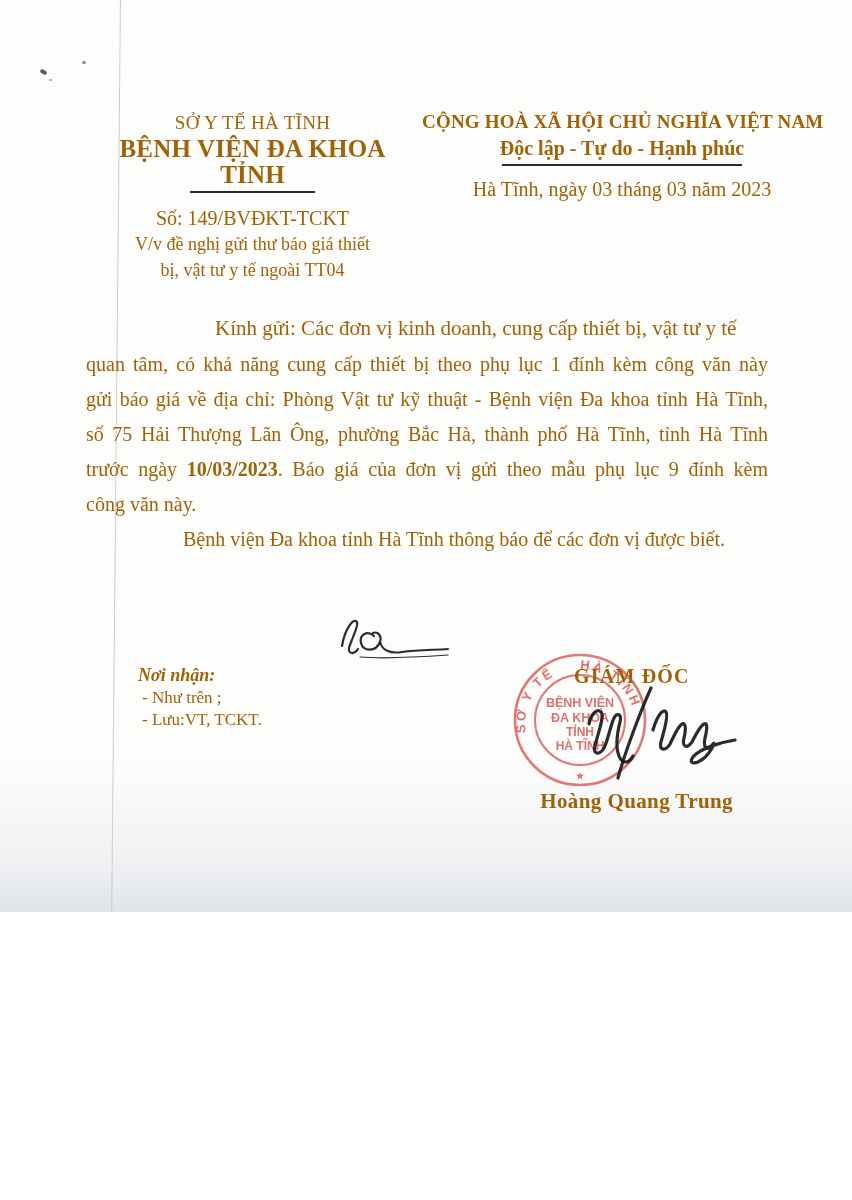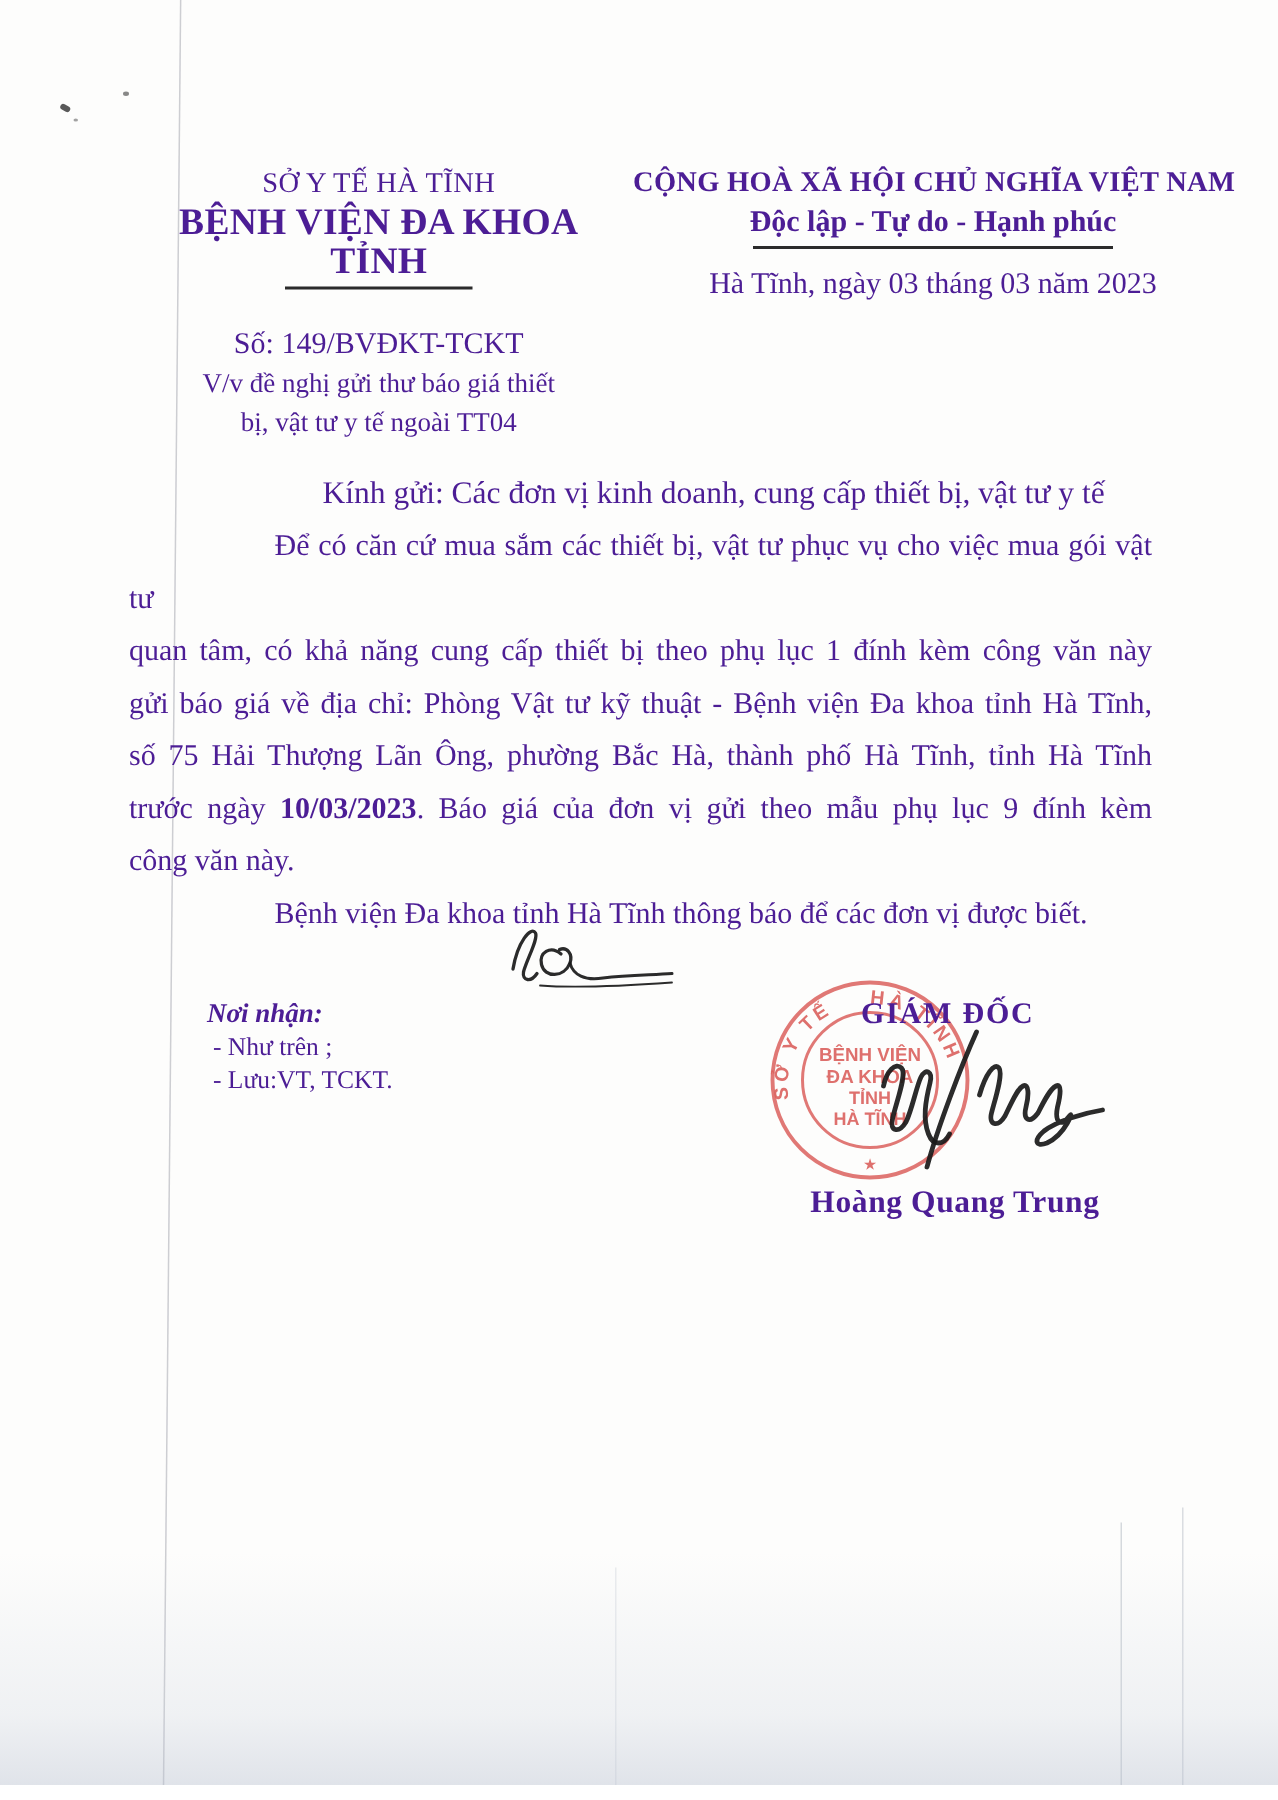--- a/index.html
+++ b/index.html
@@ -1,37 +1,37 @@
 <!DOCTYPE html>
 <html><head>
 <meta charset="utf-8">
 <style>
   html,body{margin:0;padding:0;}
   .page{
-    position:relative; width:852px; height:1190px;
+    position:relative; width:852px; height:912px;
     background:#fdfdfc; overflow:hidden;
-    font-family:"Liberation Serif", serif; color:#4c1d95;
+    font-family:"Liberation Serif", serif; color:#a16207;
   }
   
   .fold-line{position:absolute; left:120px; top:-6px; width:1px; height:1215px;
     background:rgba(125,130,142,.38); transform:rotate(0.55deg); transform-origin:top left;}
   .edge-line-a{position:absolute; left:747px; top:1015px; width:1px; height:185px; background:rgba(165,172,185,.45);}
   .edge-line-b{position:absolute; left:788px; top:1005px; width:1px; height:195px; background:rgba(165,172,185,.40);}
   .edge-line-c{position:absolute; left:410px; top:1045px; width:1px; height:155px; background:rgba(175,182,195,.25);}
   .shade-bottom{position:absolute; left:0; right:0; bottom:0; height:155px;
     background:linear-gradient(to bottom, rgba(199,206,218,0) 0%, rgba(199,206,218,.26) 70%, rgba(184,192,208,.42) 100%);}
   .speck1{position:absolute; left:40px; top:70px; width:7px; height:4px; background:#3c3c3c; border-radius:2px; transform:rotate(28deg); opacity:.85;}
   .speck2{position:absolute; left:82px; top:61px; width:4px; height:3px; background:#555; border-radius:50%; opacity:.7;}
   .speck3{position:absolute; left:49px; top:79px; width:3px; height:2px; background:#666; border-radius:50%; opacity:.6;}
   
   .hdr-left{position:absolute; left:95px; top:110px; width:315px; text-align:center;}
   .org-parent{font-size:19px; line-height:26px; letter-spacing:.3px;}
   .org-name{font-size:25px; font-weight:bold; line-height:26px; letter-spacing:.2px;}
   .rule-left{margin:3px auto 0; width:125px; height:2px; background:#2b2b2b;}
-  .doc-number{font-size:20px; line-height:24px; margin-top:24px;}
+  .doc-number{font-size:20px; line-height:24px; margin-top:13px;}
   .doc-subject{font-size:18px; line-height:23px; margin-top:3px;}
   .hdr-right{position:absolute; left:385px; top:108px; width:400px; text-align:center;margin-left:37px;}
   .motto1{font-size:19px; font-weight:bold; line-height:27px; letter-spacing:.2px; white-space:nowrap;}
   .motto2{font-size:20px; font-weight:bold; line-height:26px;}
   .rule-right{margin:3px auto 0; width:240px; height:2px; background:#2b2b2b;}
   .date-line{font-size:20px; margin-top:12px; white-space:nowrap;}
   
   .salutation{position:absolute; left:215px; top:284px; font-size:21px; white-space:nowrap;margin-top:32px;}
   .body-text{position:absolute; left:86px; top:347px; width:682px; font-size:20px; line-height:35px;}
   .jline{line-height:35px;}
@@ -80,21 +80,20 @@
     <div class="motto1">CỘNG HOÀ XÃ HỘI CHỦ NGHĨA VIỆT NAM</div>
     <div class="motto2">Độc lập - Tự do - Hạnh phúc</div>
     <div class="rule-right"></div>
     <div class="date-line">Hà Tĩnh, ngày 03 tháng 03 năm 2023</div>
   </div>
 
   <div class="salutation">Kính gửi: Các đơn vị kinh doanh, cung cấp thiết bị, vật tư y tế</div>
 
   <div class="body-text">
     <div>
-        <div class="jline just indent"><span>Để có căn cứ mua sắm các thiết bị, vật tư phục vụ cho việc mua gói vật tư</span></div>
         <div class="jline just"><span>quan tâm, có khả năng cung cấp thiết bị theo phụ lục 1 đính kèm công văn này</span></div>
         <div class="jline just"><span>gửi báo giá về địa chỉ: Phòng Vật tư kỹ thuật - Bệnh viện Đa khoa tỉnh Hà Tĩnh,</span></div>
         <div class="jline just"><span>số 75 Hải Thượng Lãn Ông, phường Bắc Hà, thành phố Hà Tĩnh, tỉnh Hà Tĩnh</span></div>
         <div class="jline just"><span>trước ngày </span><span style="font-weight: bold;">10/03/2023</span><span>. Báo giá của đơn vị gửi theo mẫu phụ lục 9 đính kèm</span></div>
         <div class="jline"><span>công văn này.</span></div>
       </div>
     <div class="para-plain">Bệnh viện Đa khoa tỉnh Hà Tĩnh thông báo để các đơn vị được biết.</div>
   </div>
 
   <svg class="scribble" width="150" height="48" viewBox="0 0 150 48">

